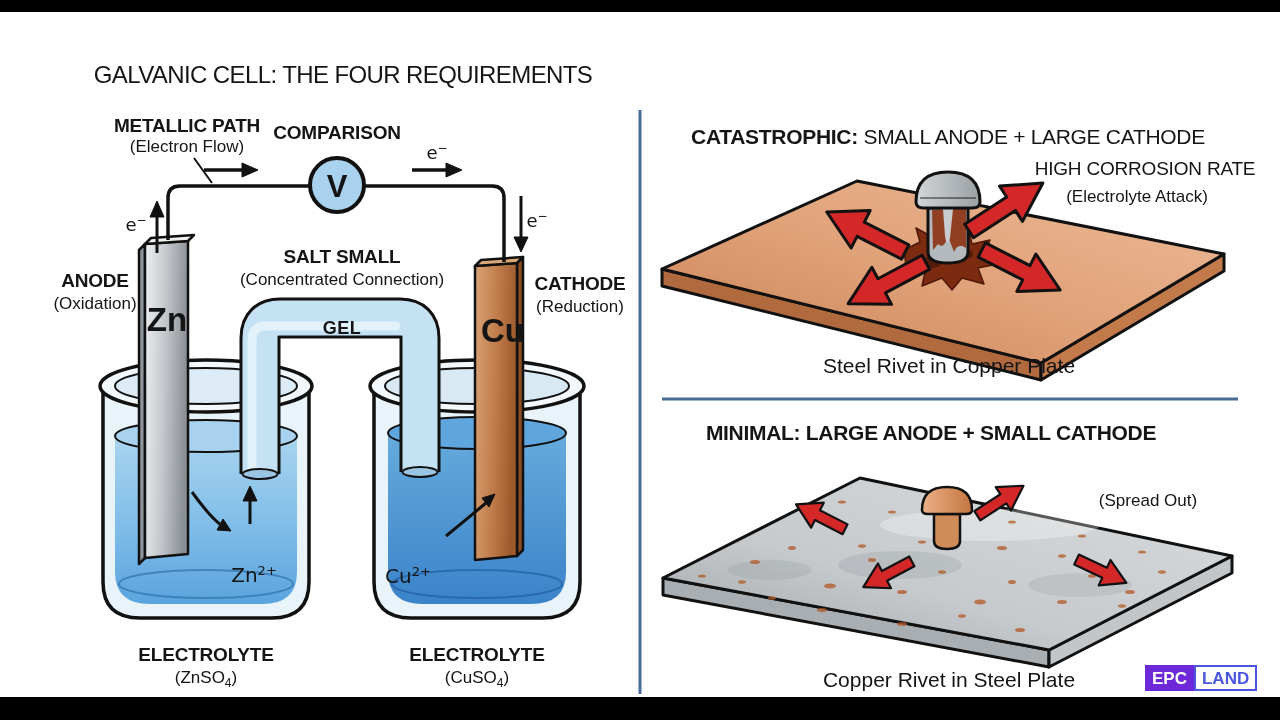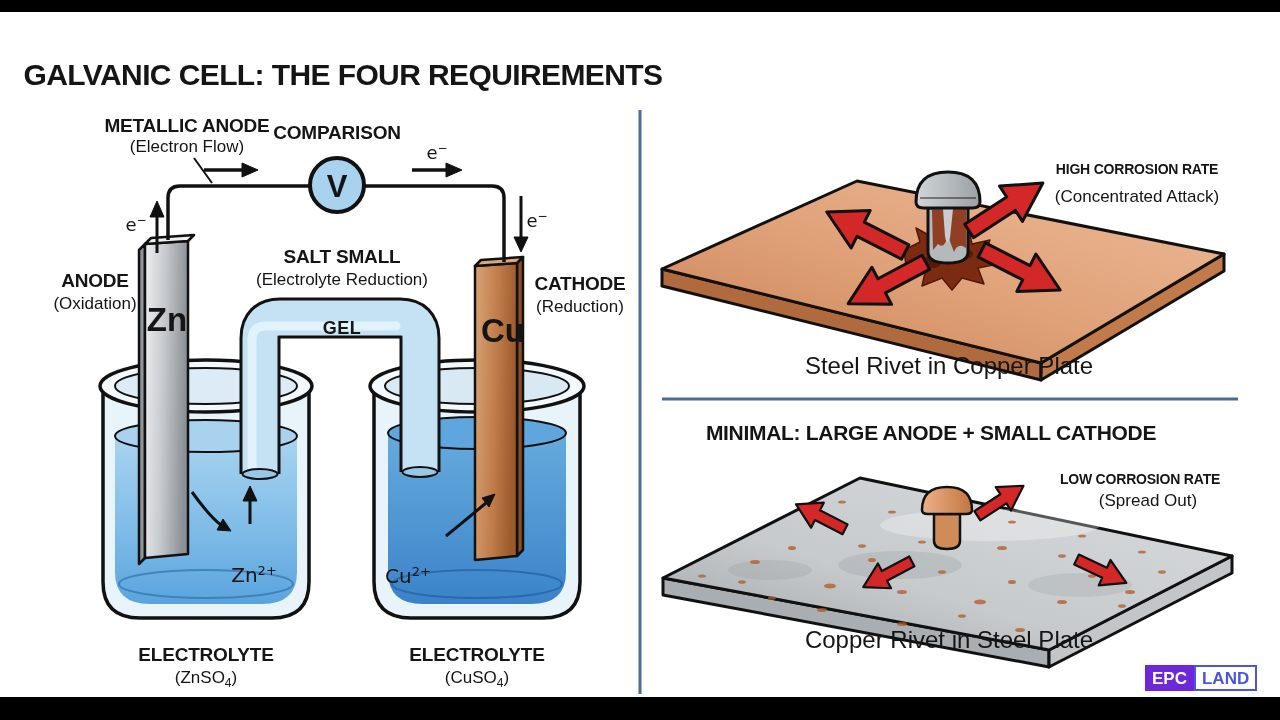--- a/index.html
+++ b/index.html
@@ -4,37 +4,37 @@
 <style>
   html,body{margin:0;padding:0;background:#222;}
   .stage{position:relative;width:1280px;height:720px;background:#ffffff;overflow:hidden;
          font-family:"Liberation Sans","DejaVu Sans",sans-serif;color:#151515;}
   .bar{position:absolute;left:0;width:1280px;background:#000;}
   .bar.top{top:0;height:12px;}
   .bar.bottom{top:697px;height:23px;}
   svg.art{position:absolute;left:0;top:0;z-index:1;}
   .lbl{position:absolute;z-index:2;white-space:nowrap;transform:translate(-50%,-50%);
        text-align:center;line-height:1.05;}
-  .ttl{font-size:30px;font-weight:700;letter-spacing:-0.6px;}
+  .ttl{font-size:24px;font-weight:400;letter-spacing:-0.6px;}
   .h1{font-size:19px;font-weight:800;letter-spacing:-0.2px;}
   .h2{font-size:17px;font-weight:400;}
   .mix{font-size:21px;letter-spacing:-0.3px;}
   .mix .b{font-weight:800;}
   .mix .r{font-weight:400;}
   .mix .rb{font-weight:700;}
-  .cap{font-size:24px;font-weight:400;text-align:center;}
+  .cap{font-size:21px;font-weight:400;text-align:center;}
   .chem{font-size:20px;font-weight:500;font-family:"DejaVu Sans","Liberation Sans",sans-serif;margin-top:44px;}
   .chem sup{font-size:13px;}
   .h2 sub{font-size:12px;}
   .elec{font-size:18px;font-weight:500;font-family:"DejaVu Sans","Liberation Sans",sans-serif;}
   .elec sup{font-size:12px;}
   .metal{font-size:33px;font-weight:800;}
   .vsym{font-size:31px;font-weight:800;}
   .gel{font-size:18px;font-weight:800;letter-spacing:.5px;}
-  .rate1{font-size:14px;font-weight:700;letter-spacing:-0.2px;}
+  .rate1{font-size:19px;font-weight:400;letter-spacing:-0.2px;margin-left:8px;}
   .rate2{font-size:17px;font-weight:400;}
   .logo{position:absolute;z-index:3;left:1145px;top:665px;display:flex;align-items:stretch;
         font-size:17px;font-weight:800;line-height:1;}
   .logo .p1{background:#6d28d9;color:#fff;padding:5px 7px 4px 7px;}
   .logo .p2{background:#fff;color:#4a56dd;border:2px solid #4a56dd;padding:3px 6px 2px 6px;}
 </style>
 </head>
 <body>
 
 <div class="stage">
@@ -236,54 +236,54 @@
       <g fill="#d42828" stroke="#111" stroke-width="2.2" stroke-linejoin="round">
         <use href="#smallArrow" transform="translate(821,517) rotate(207)"></use>
         <use href="#smallArrow" transform="translate(1000,501) rotate(-33)"></use>
         <use href="#smallArrow" transform="translate(888,574) rotate(152)"></use>
         <use href="#smallArrow" transform="translate(1101,571) rotate(25)"></use>
       </g>
     </g>
   </svg>
 
   <div class="lbl ttl" style="left:343px;top:75px">GALVANIC CELL: THE FOUR REQUIREMENTS</div>
-  <div class="lbl h1" style="left:187px;top:126px">METALLIC ANODE</div>
+  <div class="lbl h1" style="left:187px;top:126px">METALLIC PATH</div>
   <div class="lbl h2" style="left:187px;top:147px">(Electron Flow)</div>
   <div class="lbl h1" style="left:337px;top:133px">COMPARISON</div>
   <div class="lbl vsym" style="left:337px;top:187px">V</div>
 
   <div class="lbl elec" style="left:136px;top:224px"><span>e</span><sup>−</sup></div>
   <div class="lbl elec" style="left:437px;top:152px"><span>e</span><sup>−</sup></div>
   <div class="lbl elec" style="left:537px;top:220px"><span>e</span><sup>−</sup></div>
 
   <div class="lbl h1" style="left:95px;top:281px">ANODE</div>
   <div class="lbl h2" style="left:95px;top:304px">(Oxidation)</div>
   <div class="lbl h1" style="left:342px;top:257px">SALT SMALL</div>
-  <div class="lbl h2" style="left:342px;top:280px">(Electrolyte Reduction)</div>
+  <div class="lbl h2" style="left:342px;top:280px">(Concentrated Connection)</div>
   <div class="lbl gel" style="left:342px;top:328px">GEL</div>
   <div class="lbl h1" style="left:580px;top:284px">CATHODE</div>
   <div class="lbl h2" style="left:580px;top:307px">(Reduction)</div>
 
   <div class="lbl metal" style="left:167px;top:320px">Zn</div>
   <div class="lbl metal" style="left:503px;top:331px">Cu</div>
 
   <div class="lbl chem" style="left:254px;top:531px"><span>Zn</span><sup>2+</sup></div>
   <div class="lbl chem" style="left:408px;top:532px"><span>Cu</span><sup>2+</sup></div>
 
   <div class="lbl h1" style="left:206px;top:655px">ELECTROLYTE</div>
   <div class="lbl h2" style="left:206px;top:679px"><span>(ZnSO</span><sub>4</sub><span>)</span></div>
   <div class="lbl h1" style="left:477px;top:655px">ELECTROLYTE</div>
   <div class="lbl h2" style="left:477px;top:679px"><span>(CuSO</span><sub>4</sub><span>)</span></div>
 
+  <div class="lbl mix" style="left:948px;top:137px"><span class="b">CATASTROPHIC:</span><span class="r"> SMALL ANODE + LARGE CATHODE</span></div>
   <div class="lbl rate1" style="left:1137px;top:169px">HIGH CORROSION RATE</div>
-  <div class="lbl rate2" style="left:1137px;top:197px">(Concentrated Attack)</div>
+  <div class="lbl rate2" style="left:1137px;top:197px">(Electrolyte Attack)</div>
   <div class="lbl cap" style="left:949px;top:366px">Steel Rivet in Copper Plate</div>
 
   <div class="lbl mix" style="left:931px;top:433px"><span class="b">MINIMAL:</span><span class="rb"> LARGE ANODE + SMALL CATHODE</span></div>
-  <div class="lbl rate1" style="left:1140px;top:479px">LOW CORROSION RATE</div>
   <div class="lbl rate2" style="left:1148px;top:501px">(Spread Out)</div>
-  <div class="lbl cap" style="left:949px;top:640px">Copper Rivet in Steel Plate</div>
+  <div class="lbl cap" style="left:949px;top:680px">Copper Rivet in Steel Plate</div>
 
   <div class="logo">
     <span class="p1">EPC</span>
     <span class="p2">LAND</span>
   </div>
 </div>
 
 </body></html>

